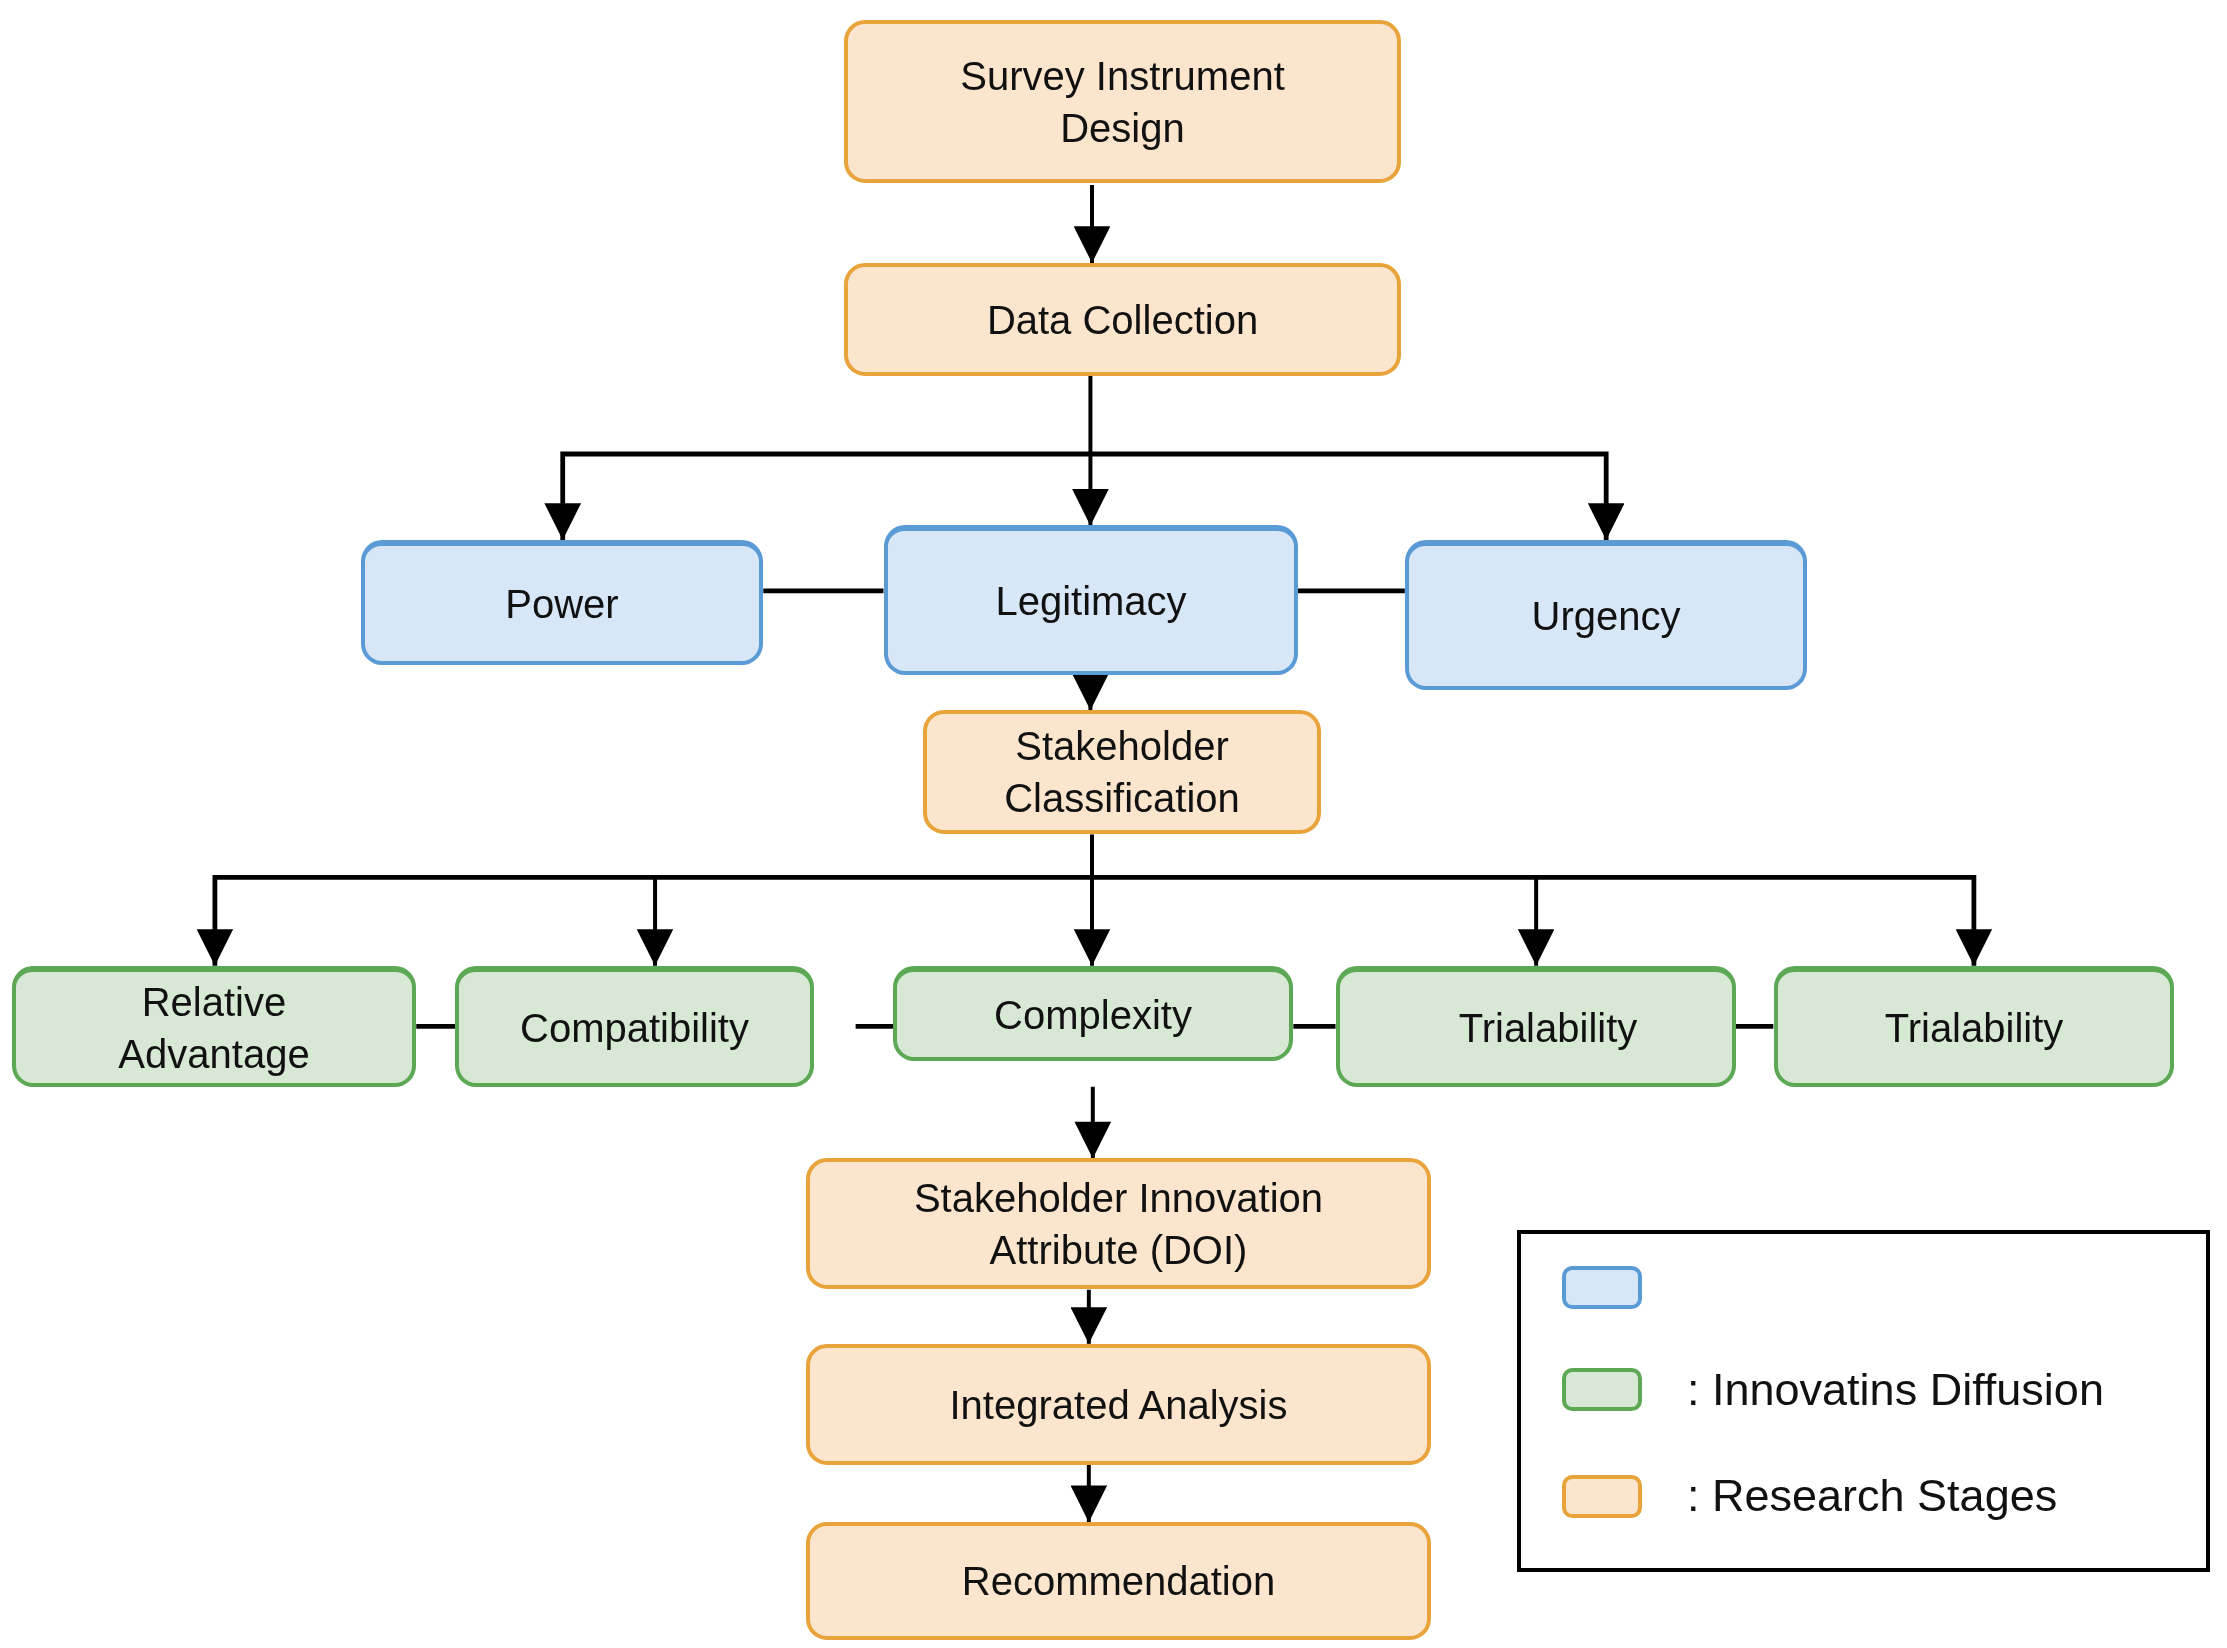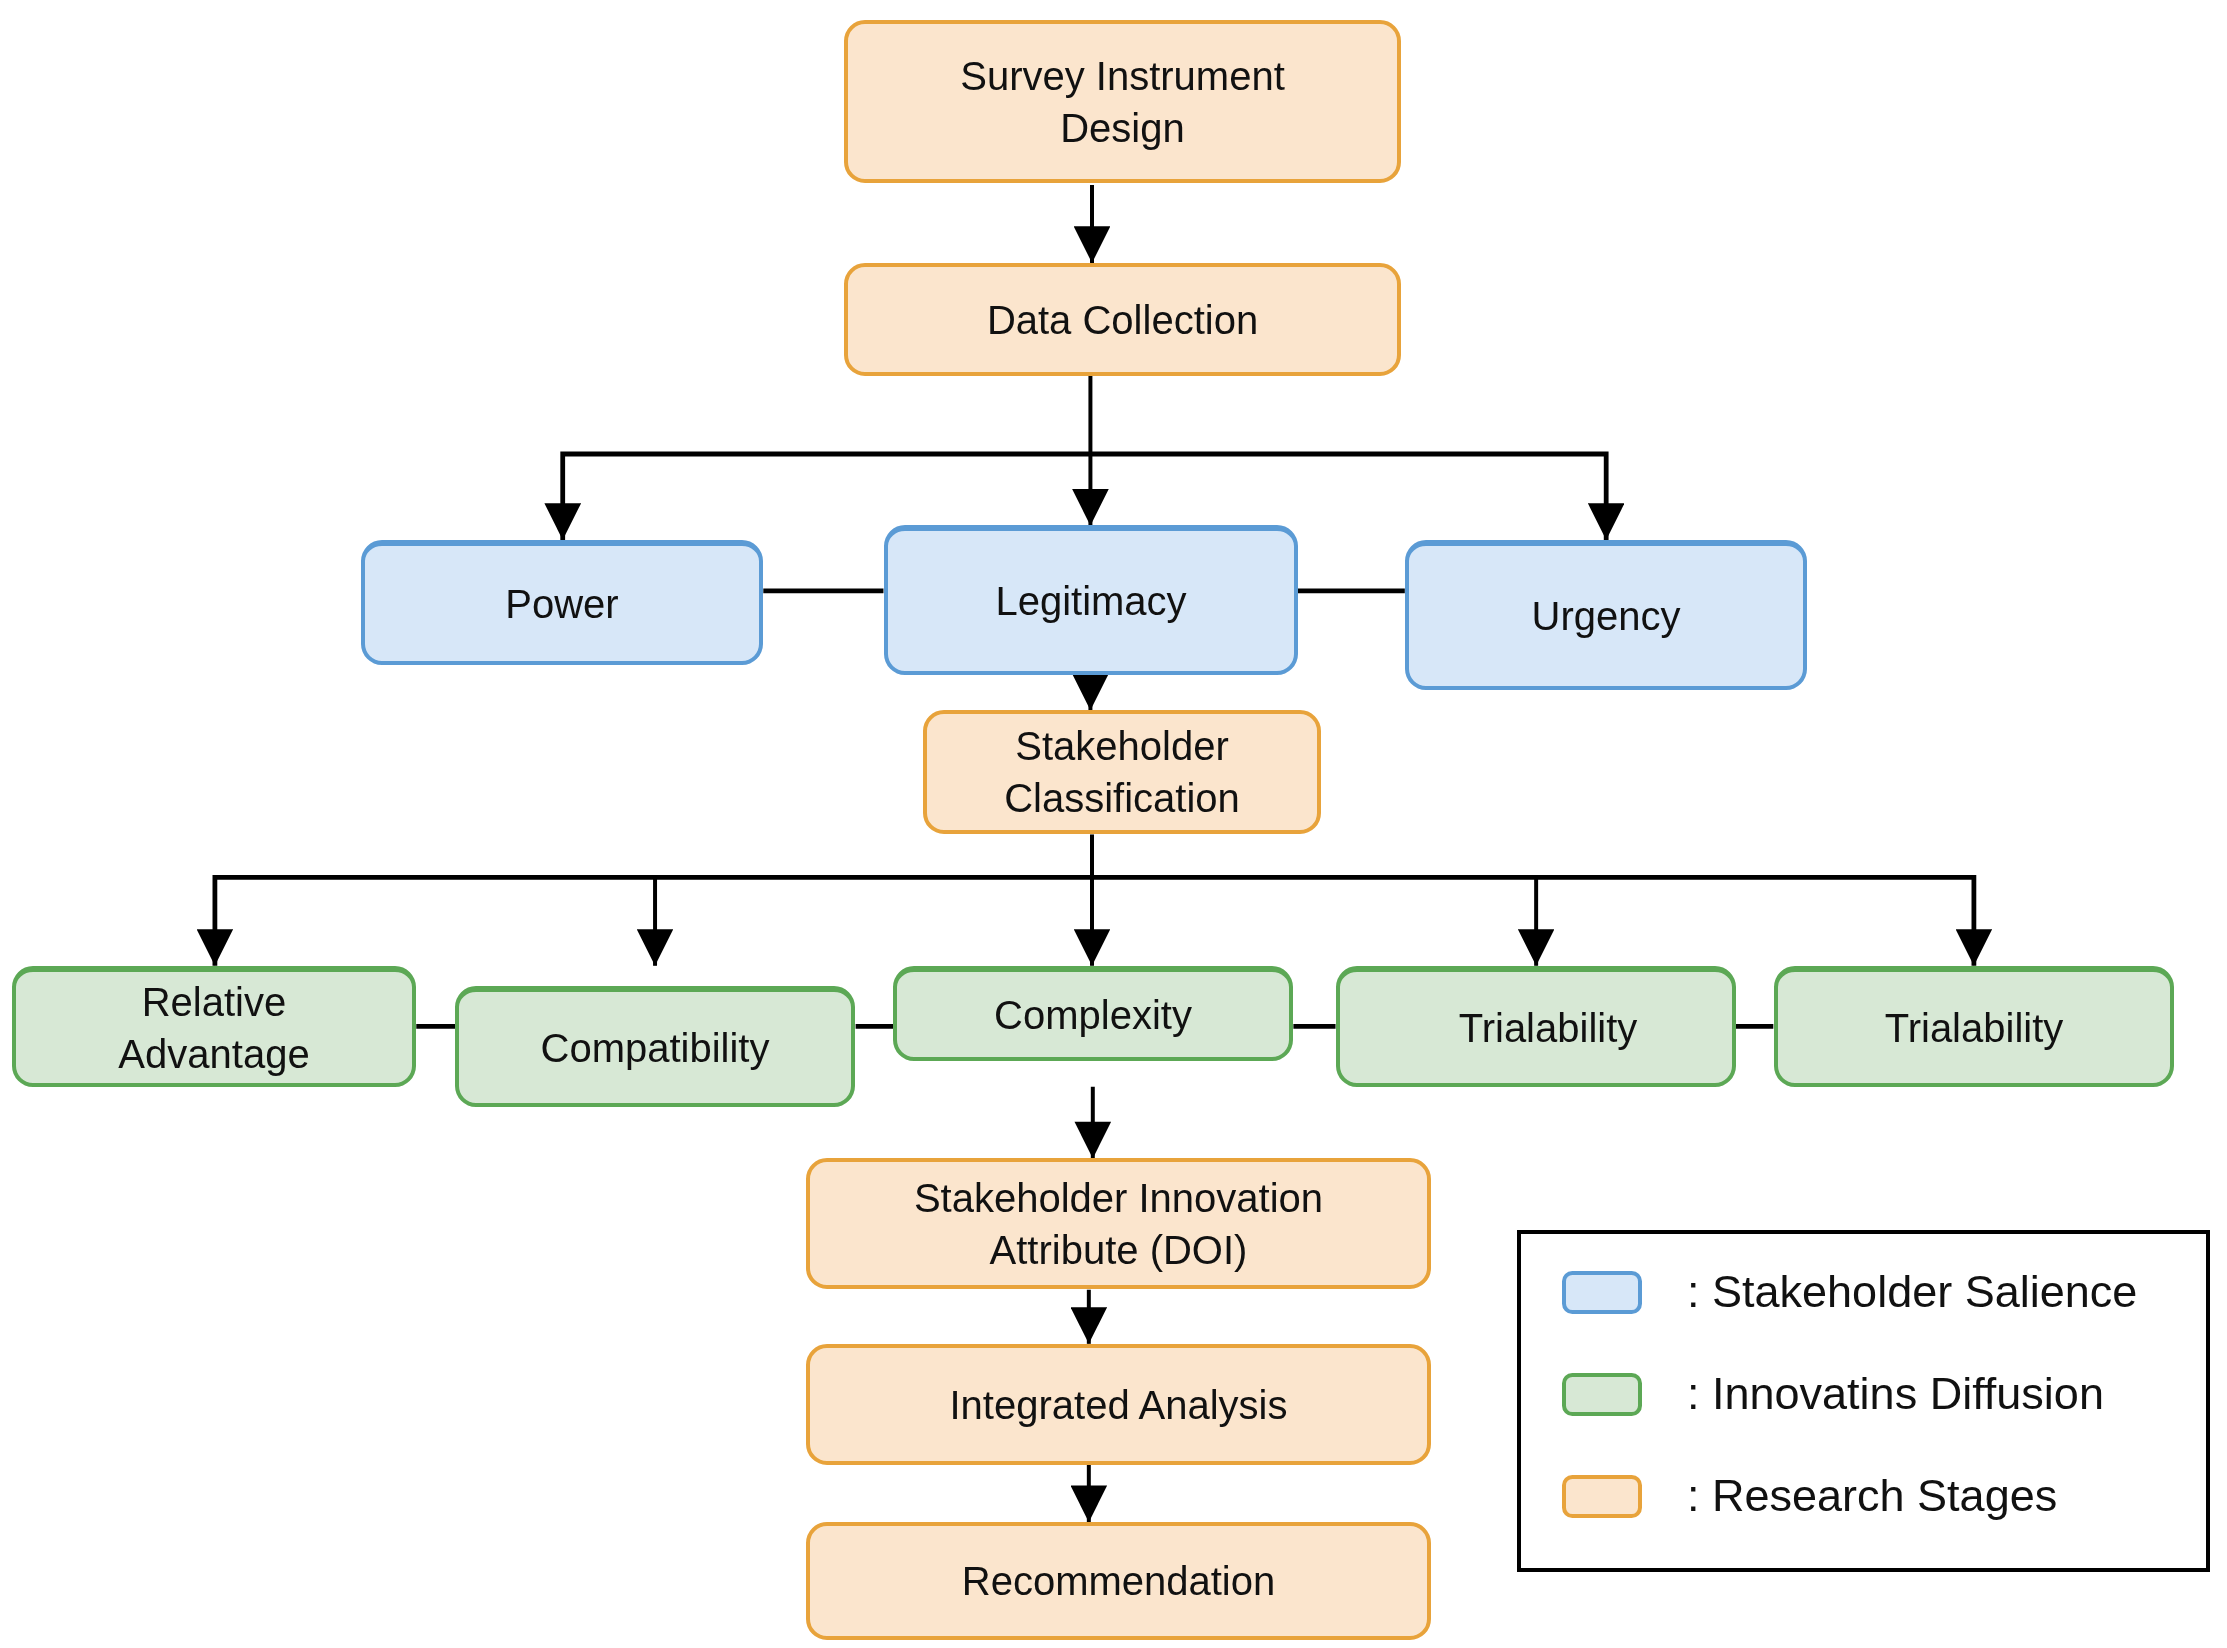--- a/index.html
+++ b/index.html
@@ -53,21 +53,21 @@
     border-top-width: 6.4px;
   }
   
   #n-survey        { left:814px; top:20px;   width:557px; height:163px; }
   #n-datacol       { left:814px; top:263px;  width:557px; height:113px; }
   #n-power         { left:361px;  top:540px;  width:402px; height:125px; }
   #n-legitimacy    { left:884px; top:525px;  width:414px; height:150px; }
   #n-urgency       { left:1405px; top:540px;  width:402px; height:150px; }
   #n-stakeclass    { left:893px; top:710px;  width:398px; height:124px;text-align:center; }
   #n-reladv        { left:12px;   top:966px; width:404px; height:121px; }
-  #n-compat        { left:455px;  top:966px; width:400px; height:121px;margin-top:20px; }
+  #n-compat        { left:455px;  top:966px; width:359px; height:121px; }
   #n-complex       { left:893px; top:966px; width:400px; height:95px; }
   #n-trial         { left:1336px; top:966px; width:400px; height:121px;padding-left:24px; }
   #n-observ        { left:1774px; top:966px; width:400px; height:121px; }
   #n-doi           { left:776px;  top:1158px; width:625px; height:131px; }
   #n-integrated    { left:776px;  top:1344px; width:625px; height:121px; }
   #n-recommend     { left:776px;  top:1522px; width:625px; height:118px; }
 
   
   #legend {
     position: absolute;
@@ -183,21 +183,20 @@
   <div class="node stage" id="n-integrated">
     <span class="lbl">Integrated Analysis</span>
   </div>
   <div class="node stage" id="n-recommend">
     <span class="lbl">Recommendation</span>
   </div>
 
   <div id="legend">
     <div class="legend-row">
       <div class="legend-swatch salience"></div>
-      <div class="legend-label">: Stakeholder Salience</div>
     </div>
     <div class="legend-row">
       <div class="legend-swatch diffusion"></div>
       <div class="legend-label">: Innovatins Diffusion</div>
     </div>
     <div class="legend-row">
       <div class="legend-swatch stage"></div>
       <div class="legend-label">: Research Stages</div>
     </div>
   </div>

